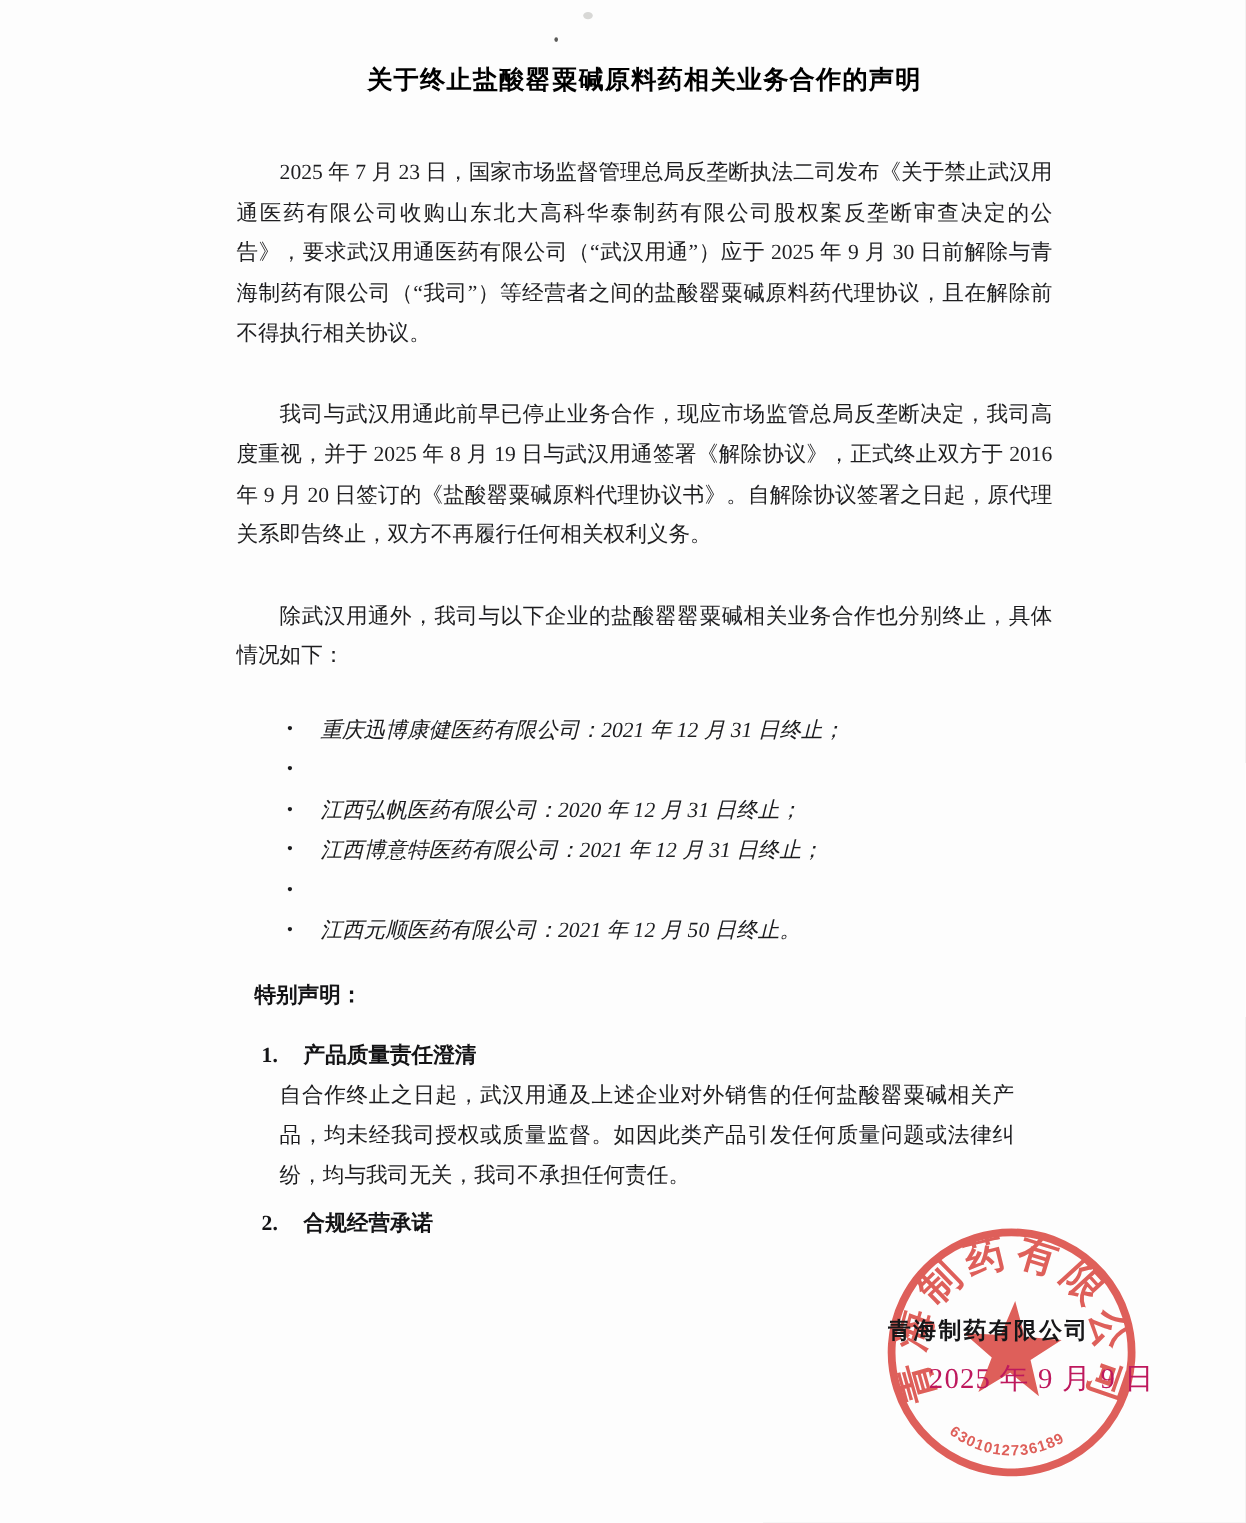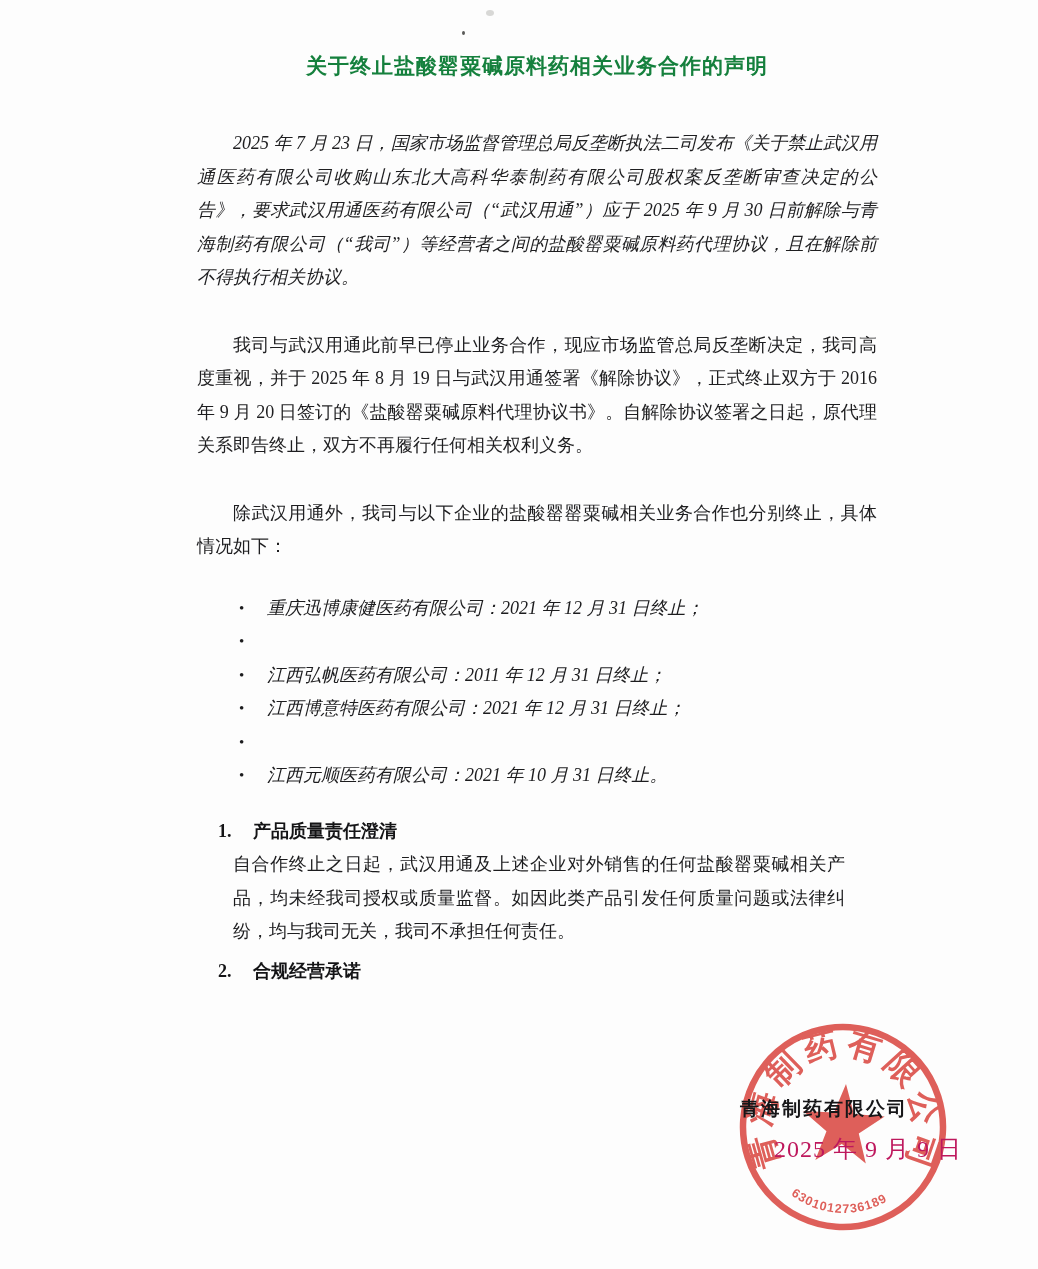--- a/index.html
+++ b/index.html
@@ -16,32 +16,32 @@
     position:absolute;
     left:197px;top:52px;
     width:680px;
   }
   .doc-title{
     font-family:"Liberation Sans","DejaVu Sans",sans-serif;
     font-weight:bold;
     font-size:21px;
     letter-spacing:1px;
     text-align:center;
-    color:#15803d;
+    color:#000000;
     margin:0 0 0 0;
   }
   .para{
     font-size:18px;
     line-height:33.5px;
     text-align:justify;
     text-indent:2em;
     margin:0;
     color:#1e1e20;
   }
-  .para-1{margin-top:47px;font-style:italic;}
+  .para-1{margin-top:47px;}
   .para-2{margin-top:34px;}
   .para-3{margin-top:34px;}
   .bullet-list{margin:28px 0 0 0;}
   .bullet-row{
     display:flex;
     align-items:flex-start;
     line-height:33.5px;
     font-size:18px;
   }
   .bullet-glyph{
@@ -135,35 +135,36 @@
     <div class="bullet-list">
       <div class="bullet-row">
         <span class="bullet-glyph">•</span>
         <span class="bullet-text">重庆迅博康健医药有限公司：2021 年 12 月 31 日终止；</span>
       </div>
       <div class="bullet-row">
         <span class="bullet-glyph">•</span>
       </div>
       <div class="bullet-row">
         <span class="bullet-glyph">•</span>
-        <span class="bullet-text">江西弘帆医药有限公司：2011 年 12 月 31 日终止；</span>
+        <span class="bullet-text">江西弘帆医药有限公司：2020 年 12 月 31 日终止；</span>
       </div>
       <div class="bullet-row">
         <span class="bullet-glyph">•</span>
         <span class="bullet-text">江西博意特医药有限公司：2021 年 12 月 31 日终止；</span>
       </div>
       <div class="bullet-row">
         <span class="bullet-glyph">•</span>
       </div>
       <div class="bullet-row">
         <span class="bullet-glyph">•</span>
-        <span class="bullet-text">江西元顺医药有限公司：2021 年 10 月 31 日终止。</span>
+        <span class="bullet-text">江西元顺医药有限公司：2021 年 12 月 50 日终止。</span>
       </div>
     </div>
 
+    <div class="special-heading">特别声明：</div>
 
     <div class="num-item">
       <div class="num-head">
         <span class="num-label">1.</span>
         <span>产品质量责任澄清</span>
       </div>
       <div class="num-body">自合作终止之日起，武汉用通及上述企业对外销售的任何盐酸罂粟碱相关产品，均未经我司授权或质量监督。如因此类产品引发任何质量问题或法律纠纷，均与我司无关，我司不承担任何责任。</div>
     </div>
 
     <div class="num-item second">

